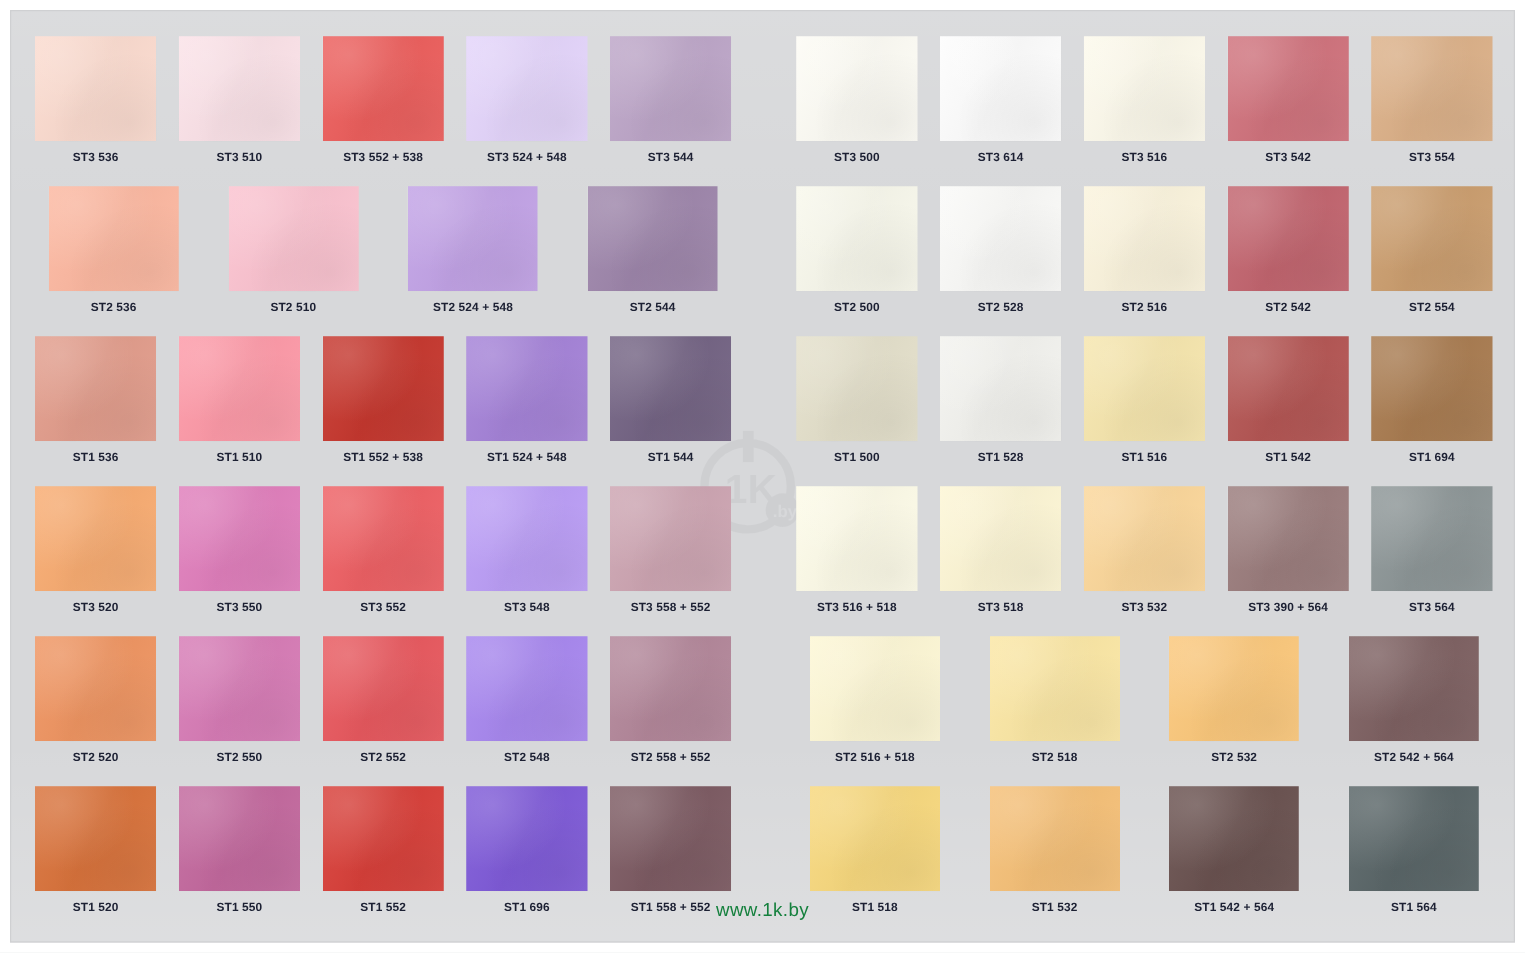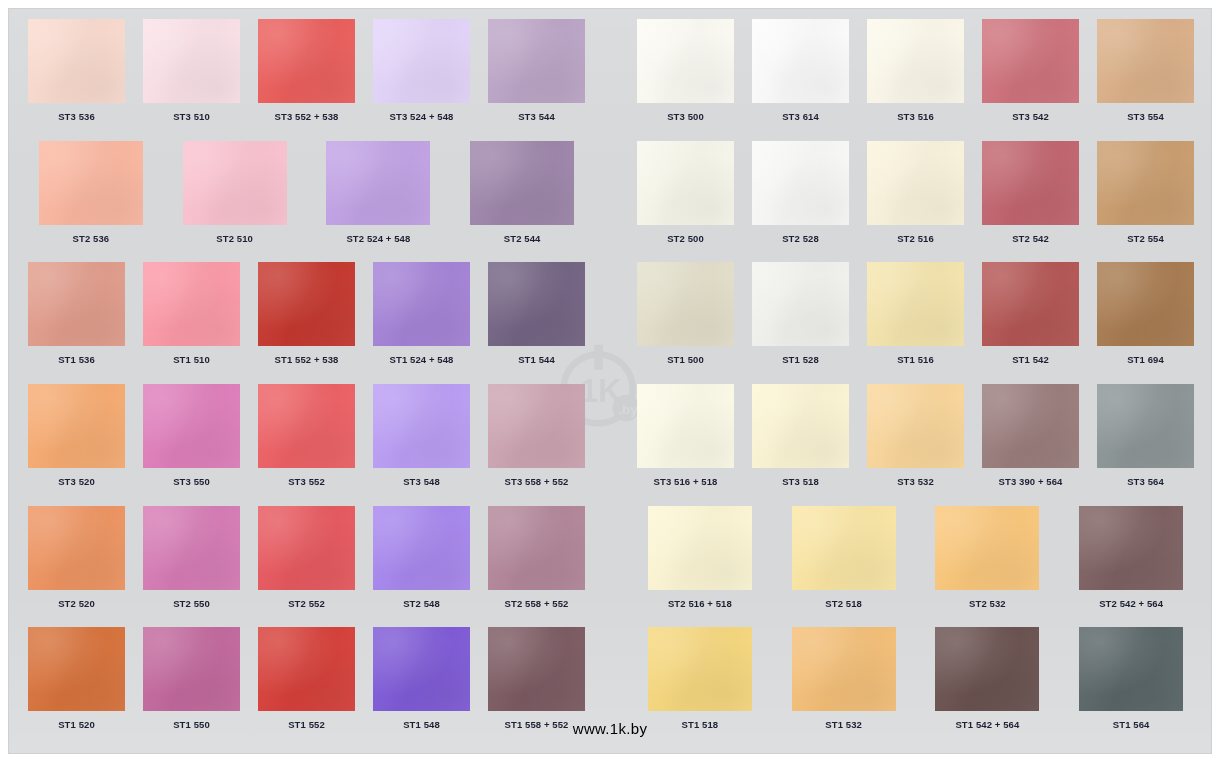--- a/index.html
+++ b/index.html
@@ -45,21 +45,21 @@
   }
 
   #grid-wrap {
     position: absolute;
     left: 0;
     top: 0;
     width: 1204px;
     height: 746px;
     display: flex;
     flex-direction: column;
-    padding: 10px 10px 6px 10px;
+    padding: 20px 10px 6px 10px;
     box-sizing: border-box;
     z-index: 3;
   }
 
   .swatch-row {
     display: flex;
     flex: 1 1 0;
     min-height: 0;
   }
 
@@ -130,21 +130,21 @@
   #watermark svg { display: block; }
 
   
   #url-watermark {
     position: absolute;
     left: 0;
     right: 0;
     bottom: 16px;
     text-align: center;
     font-size: 15px;
-    color: #000000;
+    color: #15803d;
     letter-spacing: 0.3px;
     z-index: 4;
     pointer-events: none;
     font-family: "Liberation Sans", sans-serif;
   }
 </style>
 </head>
 <body>
 
 <div id="sheet">
@@ -403,21 +403,21 @@
           <div class="cell">
             <div class="chip" style="background-color: rgb(195, 105, 158);"></div>
             <div class="chip-label">ST1 550</div>
           </div>
           <div class="cell">
             <div class="chip" style="background-color: rgb(216, 64, 58);"></div>
             <div class="chip-label">ST1 552</div>
           </div>
           <div class="cell">
             <div class="chip" style="background-color: rgb(127, 91, 216);"></div>
-            <div class="chip-label">ST1 548</div>
+            <div class="chip-label">ST1 696</div>
           </div>
           <div class="cell">
             <div class="chip" style="background-color: rgb(125, 91, 99);"></div>
             <div class="chip-label">ST1 558 + 552</div>
           </div>
         </div>
         <div class="gutter"></div>
         <div class="half">
           <div class="cell">
             <div class="chip" style="background-color: rgb(247, 216, 126);"></div>

